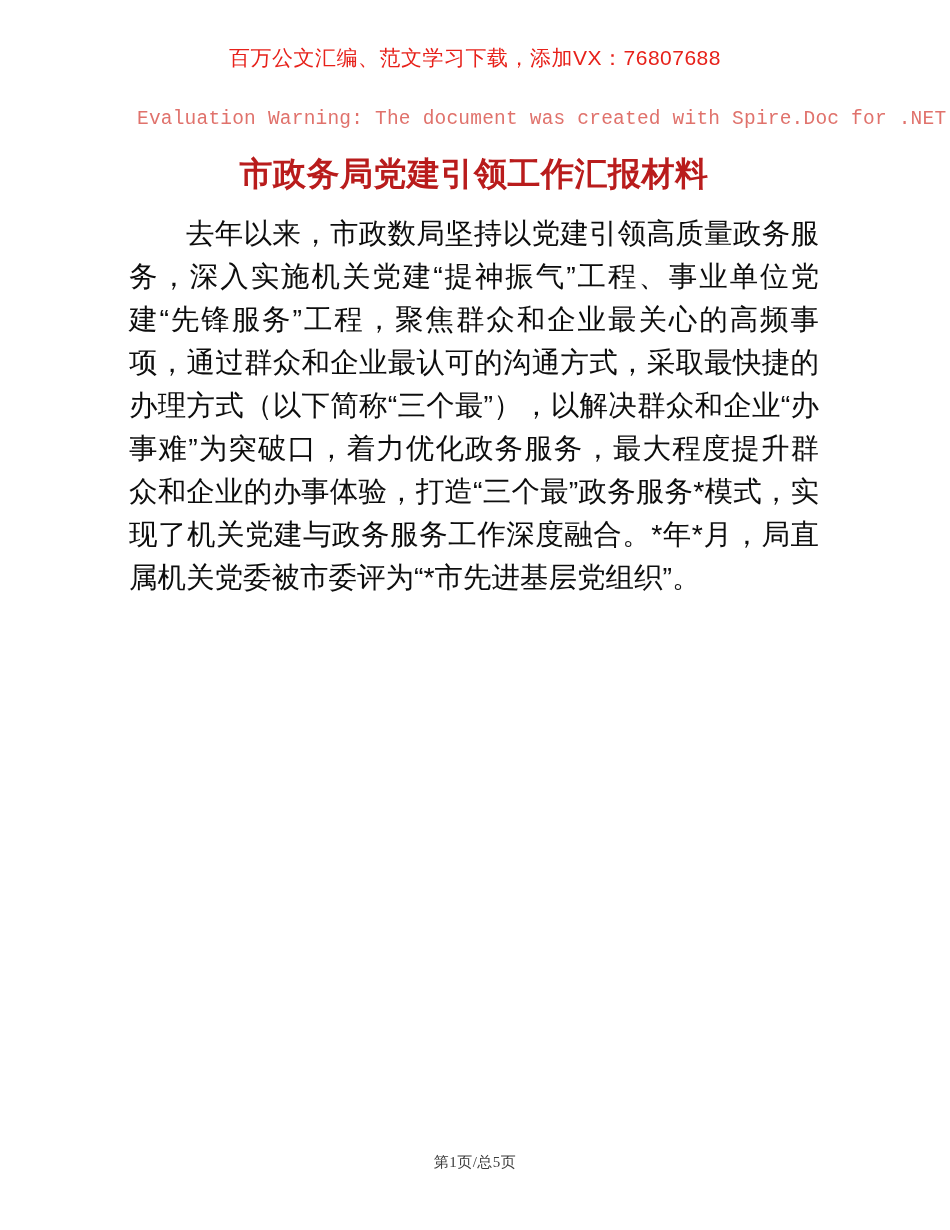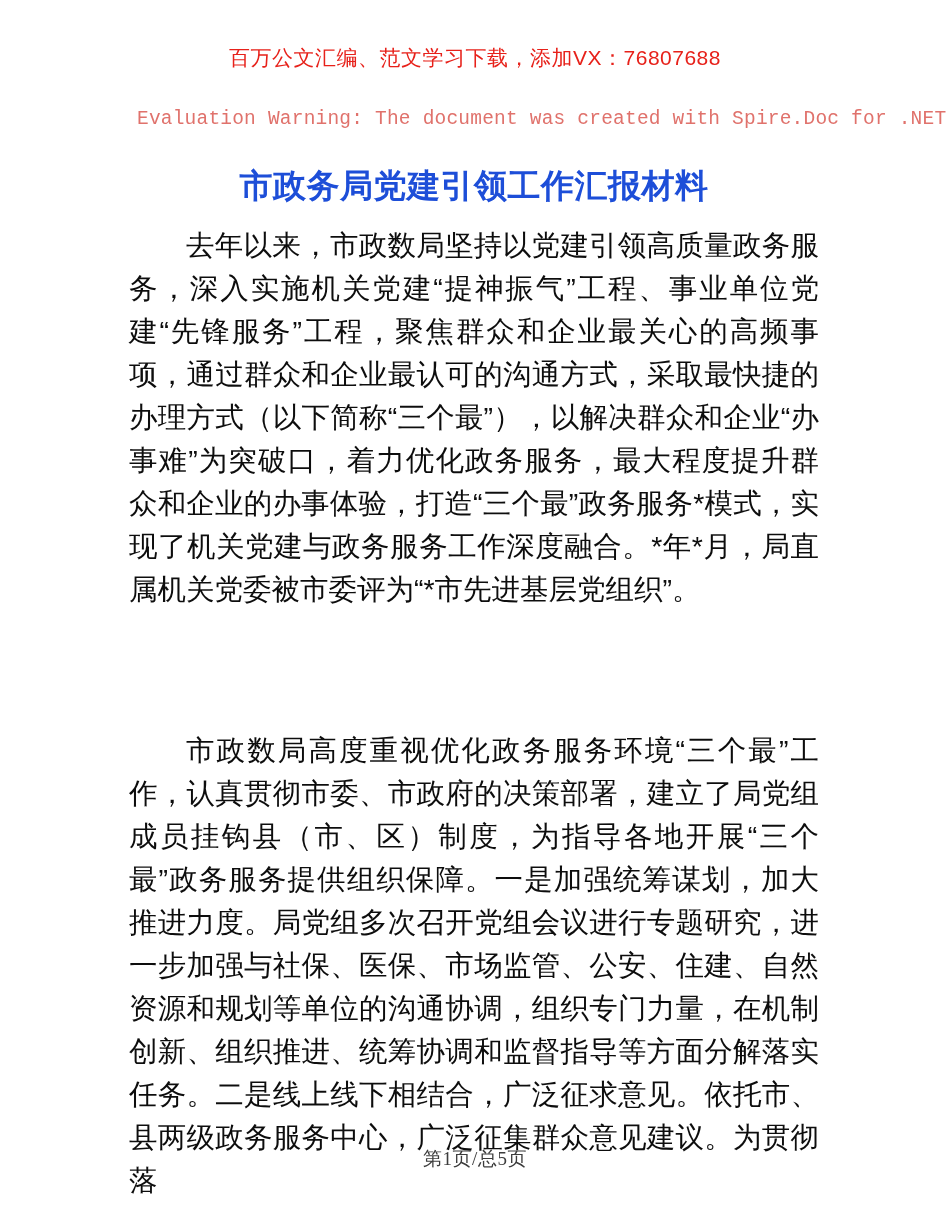--- a/index.html
+++ b/index.html
@@ -59,23 +59,23 @@
     top: 152px;
     left: 113px;
     width: 722px;
   }
 
   .doc-title {
     font-size: 33px;
     font-weight: bold;
     text-align: center;
     line-height: 44px;
-    margin: 12px 0 8px 0;
+    margin: 0 0 8px 0;
     letter-spacing: 0.5px;
-    color: #1d4ed8;
+    color: #b91c1c;
   }
 
   .para {
     font-size: 28.5px;
     line-height: 43px;
     text-align: justify;
     text-justify: inter-ideograph;
     margin: 16px;
     text-indent: 2em;
     letter-spacing: 0px;
@@ -92,21 +92,21 @@
   }
 
   
   .page-footer {
     position: absolute;
     bottom: 58px;
     left: 0;
     width: 950px;
     text-align: center;
     font-family: "Liberation Serif", "DejaVu Serif", serif;
-    font-size: 19px;
+    font-size: 15px;
     color: #3c3c3c;
     letter-spacing: 0.5px;
   }
 </style>
 </head>
 <body>
 
 <div class="page">
 
   <div class="promo-header">百万公文汇编、范文学习下载，添加VX：76807688</div>
@@ -117,19 +117,18 @@
 
     <h1 class="doc-title">市政务局党建引领工作汇报材料</h1>
 
     <p class="para">去年以来，市政数局坚持以党建引领高质量政务服务，深入实施机关党建“提神振气”工程、事业单位党建“先锋服务”工程，聚焦群众和企业最关心的高频事项，通过群众和企业最认可的沟通方式，采取最快捷的办理方式（以下简称“三个最”），以解决群众和企业“办事难”为突破口，着力优化政务服务，最大程度提升群众和企业的办事体验，打造“三个最”政务服务*模式，实现了机关党建与政务服务工作深度融合。*年*月，局直属机关党委被市委评为“*市先进基层党组织”。</p>
 
     <div class="gap"></div>
 
 
     <div class="gap"></div>
 
-    <p class="para">市政数局高度重视优化政务服务环境“三个最”工作，认真贯彻市委、市政府的决策部署，建立了局党组成员挂钩县（市、区）制度，为指导各地开展“三个最”政务服务提供组织保障。一是加强统筹谋划，加大推进力度。局党组多次召开党组会议进行专题研究，进一步加强与社保、医保、市场监管、公安、住建、自然资源和规划等单位的沟通协调，组织专门力量，在机制创新、组织推进、统筹协调和监督指导等方面分解落实任务。二是线上线下相结合，广泛征求意见。依托市、县两级政务服务中心，广泛征集群众意见建议。为贯彻落</p>
 
   </div>
 
   <div class="page-footer">第1页/总5页</div>
 
 </div>
 
 </body></html>

